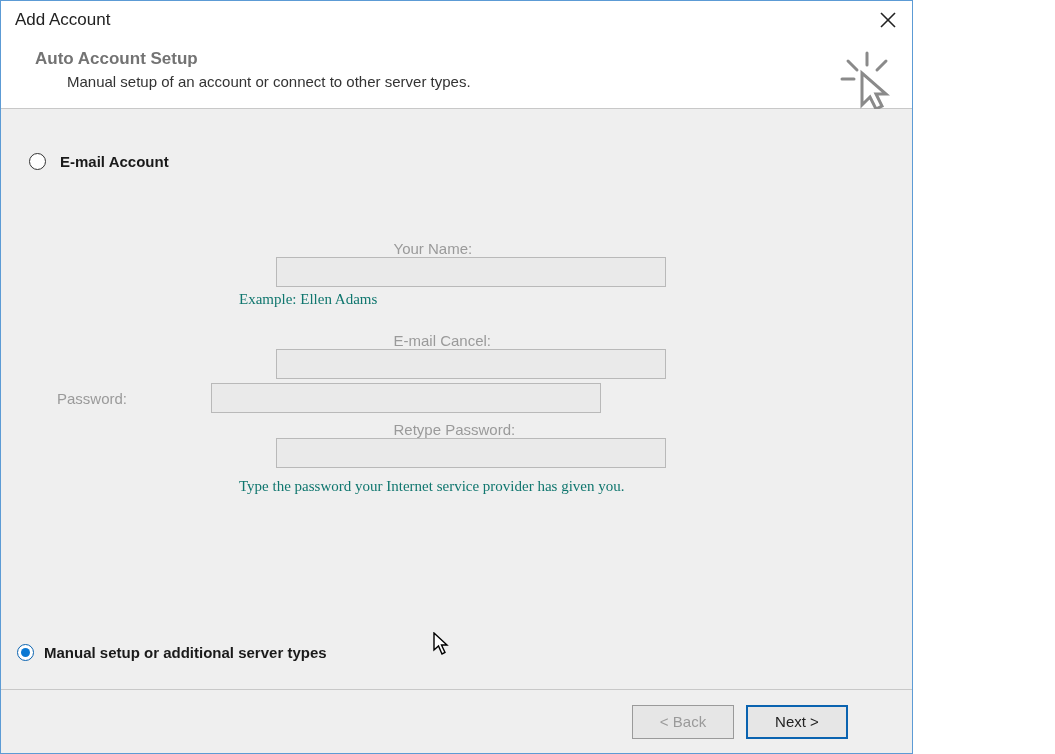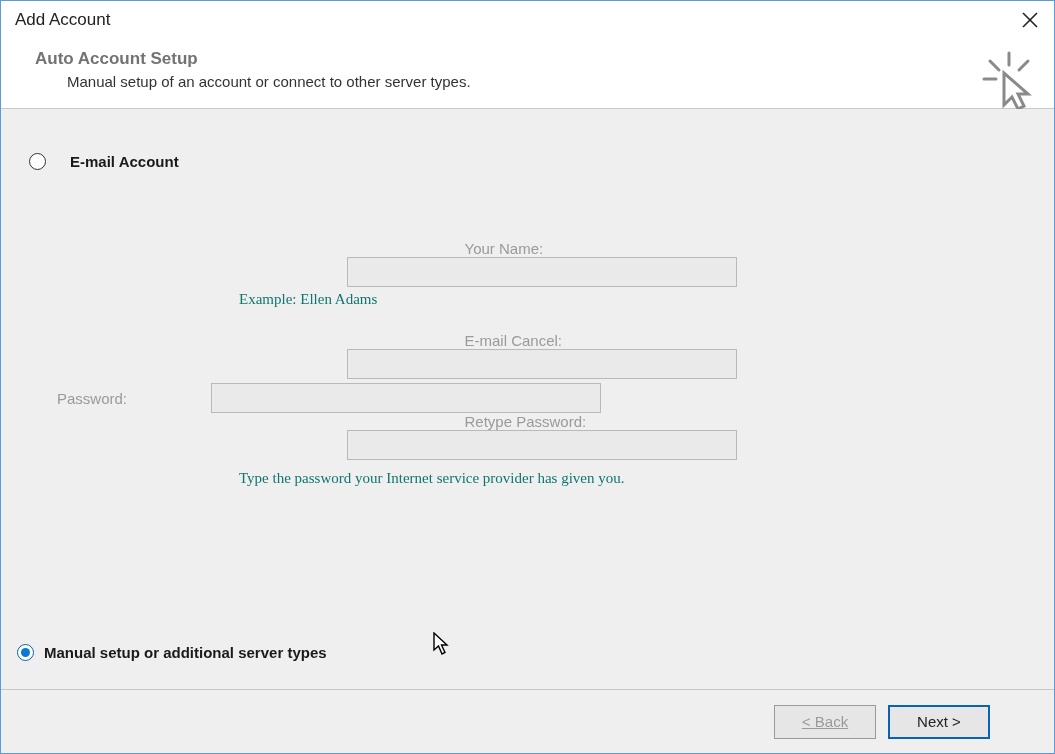--- a/index.html
+++ b/index.html
@@ -5,21 +5,21 @@
   * { box-sizing: border-box; }
   html, body {
     margin: 0; padding: 0;
     width: 1055px; height: 754px;
     font-family: "Segoe UI", Tahoma, sans-serif;
     font-size: 15px;
     background: #fff;
     overflow: hidden;
   }
   .window {
-    width: 1055px; height: 754px;
+    width: 913px; height: 754px;
     border: 1px solid #5c9bd5;
     display: flex;
     flex-direction: column;
     position: relative;
   }
   
   .titlebar {
     height: 38px;
     display: flex;
     align-items: center;
@@ -63,21 +63,21 @@
   
   .body {
     flex: 1;
     background: #efefef;
     padding: 44px 28px 20px 28px;
     position: relative;
   }
   .radio-row {
     display: flex;
     align-items: center;
-    gap: 24px;
+    gap: 14px;
     margin-bottom: 24px;
     text-align: right;
   }
   .radio-outer {
     width: 17px; height: 17px;
     border: 1.5px solid #333;
     border-radius: 50%;
     display:flex; align-items:center; justify-content:center;
     background: #fff;
     flex-shrink: 0;
@@ -88,20 +88,21 @@
     border-radius: 50%;
     background: #0a78d4;
   }
   .radio-label { font-weight: 700; font-size: 15px; color: #1a1a1a; }
   .form-area {
     margin: 70px 0 0 28px;
   }
   .form-row {
     display: flex;
     align-items: center;
+    margin-bottom: 8px;
   }
   .form-row.with-hint { margin-bottom: 4px; flex-direction: column; }
   .form-label {
     width: 154px;
     font-size: 15px;
     color: #9a9a9a;
   }
   .form-input {
     width: 390px;
     height: 30px;
@@ -145,21 +146,20 @@
     border: 1px solid #9a9a9a;
     background: #e6e6e6;
     font-size: 15px;
     display:flex; align-items:center; justify-content:center;
     cursor: pointer;
     color: #222;
   }
   .btn.disabled {
     color: #9a9a9a;
     cursor: default;
-    text-decoration: underline;
   }
   .btn.primary {
     border: 2px solid #0a63b0;
     background: #e6e6e6;
   }
   .footer-gap { width: 28px; }
 </style>
 </head>
 <body>
 

